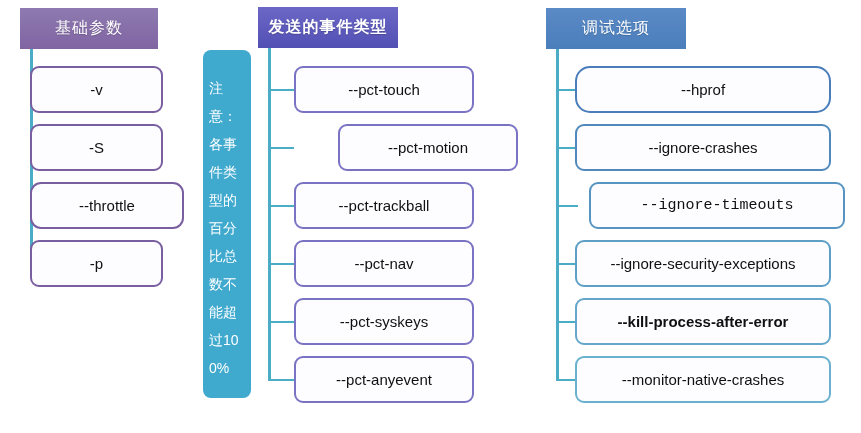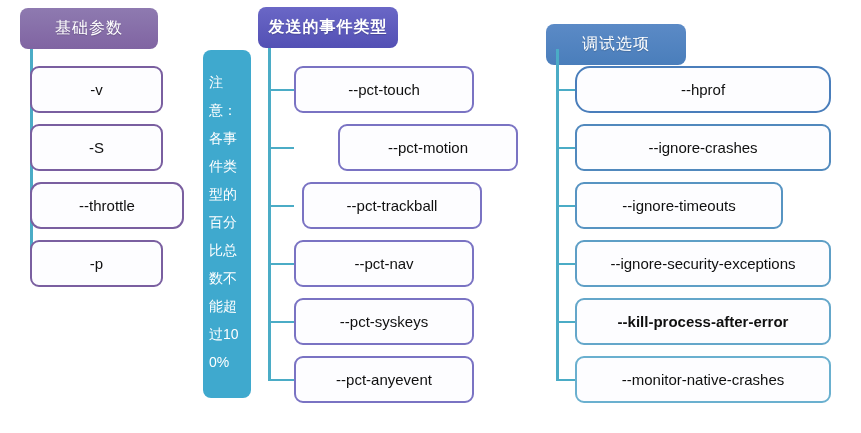--- a/index.html
+++ b/index.html
@@ -23,34 +23,34 @@
   }
   .header {
     position: absolute;
     box-sizing: border-box;
     display: flex;
     align-items: center;
     justify-content: center;
     color: #ffffff;
     font-size: 16px;
     letter-spacing: 1px;
-    border-radius: 8px;
+    border-radius: 0;
     text-shadow: 0 1px 1px rgba(0,0,0,0.18);
   }
   .hdr-basic {
     left: 20px; top: 8px; width: 138px; height: 41px;
     background: linear-gradient(180deg,#8e7ab0 0%, #8064a2 100%);
   }
   .hdr-events {
     left: 258px; top: 7px; width: 140px; height: 41px;
     background: linear-gradient(180deg,#6a67c6 0%, #5350b4 100%);
     font-weight: bold;
   }
   .hdr-debug {
-    left: 546px; top: 24px; width: 140px; height: 41px;
+    left: 546px; top: 8px; width: 140px; height: 41px;
     background: linear-gradient(180deg,#5b8ac6 0%, #4a7ebb 100%);
   }
 
   
   .spine {
     position: absolute;
     width: 3px;
     background: #4bacc6;
   }
   .stub {
@@ -77,21 +77,21 @@
   .col2 .node { border-color: #7a73c3; }
 
   
   .note {
     position: absolute;
     left: 203px; top: 50px;
     width: 48px; height: 348px;
     background: #3fa9ce;
     border-radius: 8px;
     box-sizing: border-box;
-    padding: 18px 6px 10px 6px;
+    padding: 24px 6px 10px 6px;
     color: #ffffff;
     font-size: 14px;
     line-height: 28px;
     letter-spacing: 0px;
     text-align: left;
     word-break: break-all;
     overflow: hidden;
   }
 </style>
 </head>
@@ -124,21 +124,21 @@
   <div class="spine" style="left:268px; top:48px; height:332px;"></div>
 
   <div class="col2">
     <div class="stub" style="left:268px; top:89px; width:26px;"></div>
     <div class="node" style="left:294px; top:66px; width:180px; height:47px;">--pct-touch</div>
 
     <div class="stub" style="left:268px; top:147px; width:26px;"></div>
     <div class="node" style="left:294px; top:124px; width:180px; height:47px;margin-left:44px;">--pct-motion</div>
 
     <div class="stub" style="left:268px; top:205px; width:26px;"></div>
-    <div class="node" style="left:294px; top:182px; width:180px; height:47px;margin-left:8px;">--pct-trackball</div>
+    <div class="node" style="left:294px; top:182px; width:180px; height:47px;">--pct-trackball</div>
 
     <div class="stub" style="left:268px; top:263px; width:26px;"></div>
     <div class="node" style="left:294px; top:240px; width:180px; height:47px;">--pct-nav</div>
 
     <div class="stub" style="left:268px; top:321px; width:26px;"></div>
     <div class="node" style="left:294px; top:298px; width:180px; height:47px;">--pct-syskeys</div>
 
     <div class="stub" style="left:268px; top:379px; width:26px;"></div>
     <div class="node" style="left:294px; top:356px; width:180px; height:47px;">--pct-anyevent</div>
   </div>
@@ -148,21 +148,21 @@
   <div class="spine" style="left:556px; top:49px; height:331px;"></div>
 
   <div class="col3">
     <div class="stub" style="left:556px; top:89px; width:22px;"></div>
     <div class="node" style="left:575px; top:66px; width:256px; height:47px; border-color:#4a7ebb;border-radius:15px;">--hprof</div>
 
     <div class="stub" style="left:556px; top:147px; width:22px;"></div>
     <div class="node" style="left:575px; top:124px; width:256px; height:47px; border-color:#5189bd;">--ignore-crashes</div>
 
     <div class="stub" style="left:556px; top:205px; width:22px;"></div>
-    <div class="node" style="left:575px; top:182px; width:208px; height:47px; border-color:#5794c2;">--ignore-timeouts</div>
+    <div class="node" style="left:589px; top:182px; width:256px; height:47px; border-color:#5794c2;font-family:Liberation Mono, monospace;">--ignore-timeouts</div>
 
     <div class="stub" style="left:556px; top:263px; width:22px;"></div>
     <div class="node" style="left:575px; top:240px; width:256px; height:47px; border-color:#5e9fc6;">--ignore-security-exceptions</div>
 
     <div class="stub" style="left:556px; top:321px; width:22px;"></div>
     <div class="node" style="left:575px; top:298px; width:256px; height:47px; border-color:#64a7ca;font-weight:bold;">--kill-process-after-error</div>
 
     <div class="stub" style="left:556px; top:379px; width:22px;"></div>
     <div class="node" style="left:575px; top:356px; width:256px; height:47px; border-color:#6ab0cf;">--monitor-native-crashes</div>
   </div>

